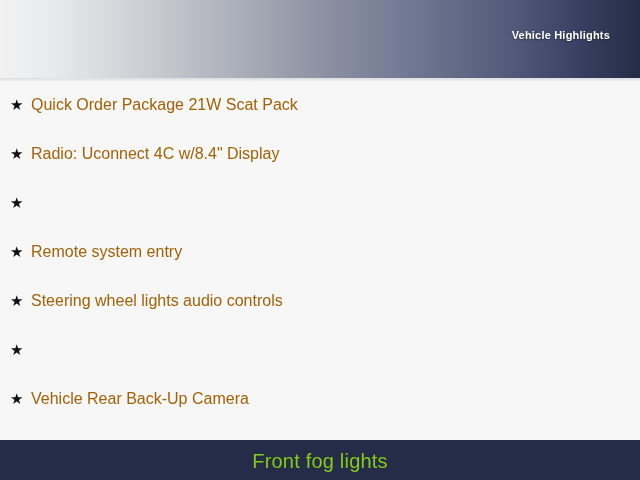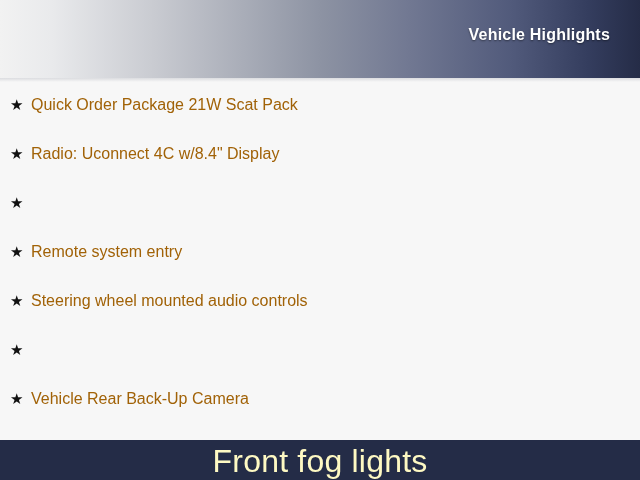--- a/index.html
+++ b/index.html
@@ -52,21 +52,21 @@
     position: absolute;
     left: 0;
     right: 0;
     bottom: -4px;
     height: 4px;
     background: linear-gradient(to bottom, rgba(120,125,140,0.22), rgba(120,125,140,0));
     pointer-events: none;
   }
   .header-title {
     color: #ffffff;
-    font-size: 16px;
+    font-size: 11px;
     font-weight: bold;
     letter-spacing: 0.2px;
     text-shadow: 0 1px 2px rgba(0,0,0,0.45);
     white-space: nowrap;
   }
 
   
   .highlights {
     flex: 1 1 auto;
     margin: 0;
@@ -98,22 +98,22 @@
   
   .footer {
     flex: 0 0 43px;
     height: 43px;
     background: #242c47;
     display: flex;
     align-items: center;
     justify-content: center;
   }
   .footer-text {
-    color: #fef9c3;
-    font-size: 32px;
+    color: #84cc16;
+    font-size: 20px;
     font-weight: normal;
     letter-spacing: 0.2px;
     white-space: nowrap;
   }
 </style>
 </head>
 <body>
 
 <div class="sheet">
 
@@ -137,21 +137,21 @@
       <span class="bullet-star">★</span>
     </li>
 
     <li class="highlight-item">
       <span class="bullet-star">★</span>
       <span class="highlight-label">Remote system entry</span>
     </li>
 
     <li class="highlight-item">
       <span class="bullet-star">★</span>
-      <span class="highlight-label">Steering wheel mounted audio controls</span>
+      <span class="highlight-label">Steering wheel lights audio controls</span>
     </li>
 
     <li class="highlight-item">
       <span class="bullet-star">★</span>
     </li>
 
     <li class="highlight-item">
       <span class="bullet-star">★</span>
       <span class="highlight-label">Vehicle Rear Back-Up Camera</span>
     </li>

